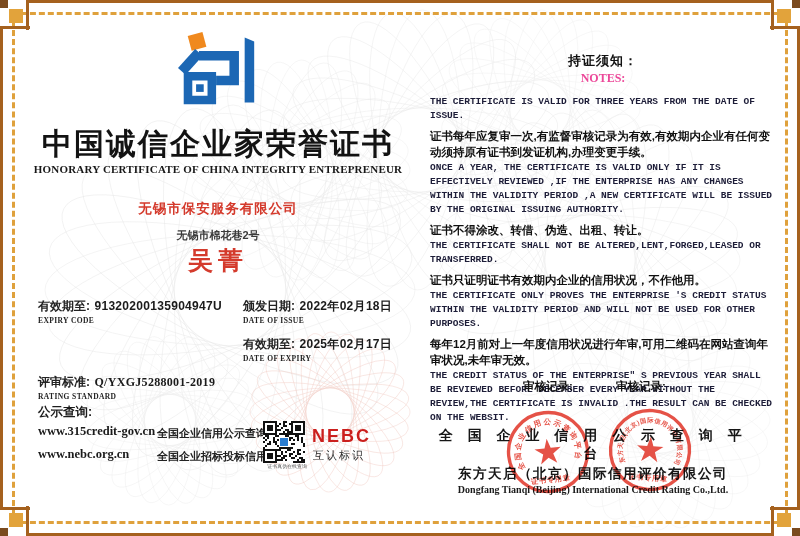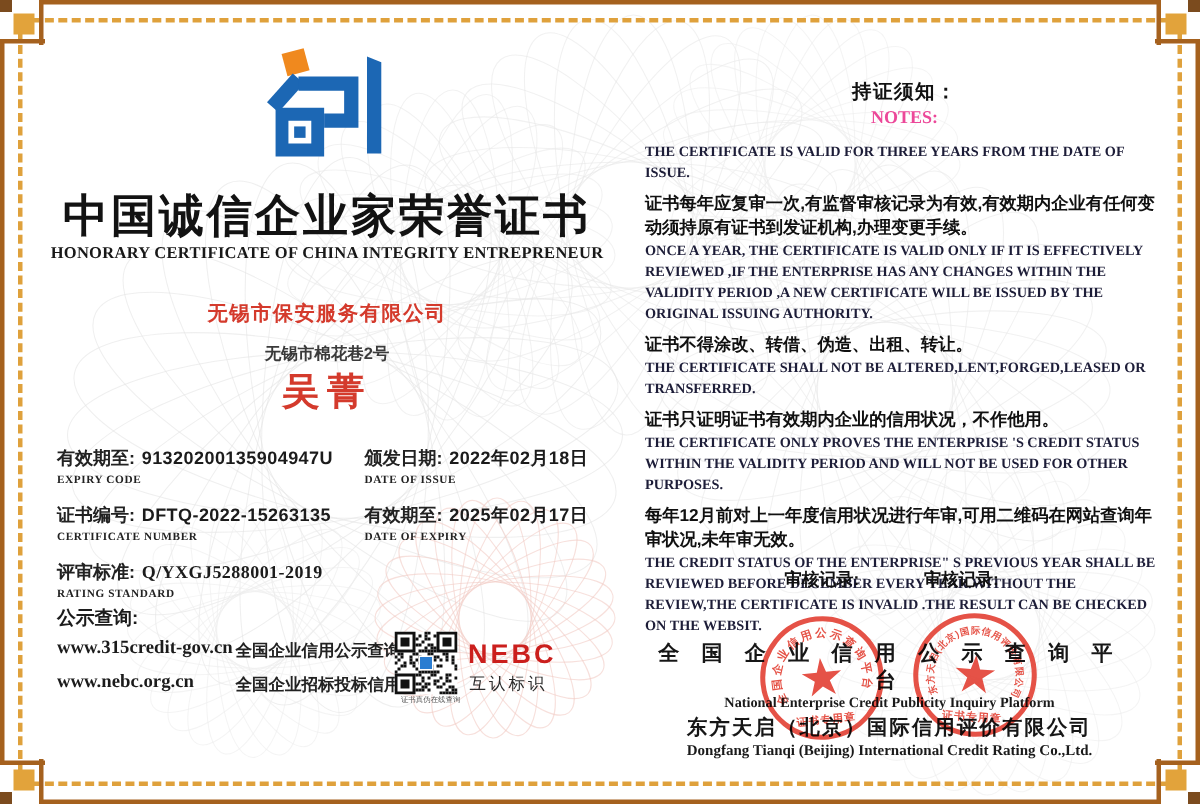--- a/index.html
+++ b/index.html
@@ -54,21 +54,21 @@
   .nebc{left:312px;top:426px;font-size:18px;font-weight:bold;color:#cb1f1d;letter-spacing:2px;}
   .nebc-sub{left:313px;top:448px;font-size:11px;font-weight:normal;color:#2a2a2a;letter-spacing:2px;}
 
   
   .notes{left:430px;top:52px;width:346px;}
   .notes-hzh{text-align:center;font-size:13px;font-weight:bold;color:#111;letter-spacing:1px;}
   .notes-hen{text-align:center;font-family:"Liberation Serif",serif;font-size:12px;font-weight:bold;
              color:#ec4899;margin-top:1px;margin-bottom:9px;}
   .note-item{margin-bottom:5px;}
   .note-zh{font-size:11.5px;font-weight:bold;color:#101010;line-height:16px;}
-  .note-en{font-family:Liberation Serif, serif;font-size:9.5px;font-weight:bold;color:#1d1d38;
+  .note-en{font-family:Liberation Mono, monospace;font-size:9.5px;font-weight:bold;color:#1d1d38;
            line-height:14px;margin-top:1px;}
   .review-1{left:523px;top:379px;font-size:11.5px;font-weight:bold;color:#111;}
   .review-2{left:616px;top:379px;font-size:11.5px;font-weight:bold;color:#111;}
 
   .issuer{left:428px;top:427px;width:330px;text-align:center;}
   .iss-pzh{font-size:14px;font-weight:bold;color:#161616;letter-spacing:5.5px;}
   .iss-pen{font-family:"Liberation Serif",serif;font-size:9.5px;font-weight:bold;color:#1a1a1a;margin-top:1px;}
   .iss-czh{font-size:13.5px;font-weight:bold;color:#161616;letter-spacing:1.5px;margin-top:2px;}
   .iss-cen{font-family:"Liberation Serif",serif;font-size:10px;font-weight:bold;color:#1a1a1a;margin-top:1px;}
 
@@ -251,25 +251,20 @@
 
     <div class="field" style="left:38px;top:296px;">
       <div><span class="fl">有效期至:</span>
            <span class="fv">91320200135904947U</span></div>
       <div class="fen">EXPIRY CODE</div>
     </div>
     <div class="field" style="left:243px;top:296px;">
       <div><span class="fl">颁发日期:</span>
            <span class="fv">2022年02月18日</span></div>
       <div class="fen">DATE OF ISSUE</div>
-    </div>
-    <div class="field" style="left:38px;top:334px;">
-      <div><span class="fl">证书编号:</span>
-           <span class="fv">DFTQ-2022-15263135</span></div>
-      <div class="fen">CERTIFICATE NUMBER</div>
     </div>
     <div class="field" style="left:243px;top:334px;">
       <div><span class="fl">有效期至:</span>
            <span class="fv">2025年02月17日</span></div>
       <div class="fen">DATE OF EXPIRY</div>
     </div>
     <div class="field" style="left:38px;top:372px;">
       <div><span class="fl">评审标准:</span>
            <span class="fv serif">Q/YXGJ5288001-2019</span></div>
       <div class="fen">RATING STANDARD</div>
@@ -441,21 +436,20 @@
         <div class="note-zh">每年12月前对上一年度信用状况进行年审,可用二维码在网站查询年审状况,未年审无效。</div>
         <div class="note-en">THE CREDIT STATUS OF THE ENTERPRISE" S PREVIOUS YEAR SHALL BE REVIEWED BEFORE DECEMBER EVERY YEAR.WITHOUT THE REVIEW,THE CERTIFICATE IS INVALID .THE RESULT CAN BE CHECKED ON THE WEBSIT.</div>
       </div>
     </div>
 
     <div class="abs review-1">审核记录:</div>
     <div class="abs review-2">审核记录:</div>
 
     <div class="abs issuer">
       <div class="iss-pzh">全 国 企 业 信 用 公 示 查 询 平 台</div>
-      <div class="iss-pen">National Enterprise Credit Publicity Inquiry Platform</div>
       <div class="iss-czh">东方天启（北京）国际信用评价有限公司</div>
       <div class="iss-cen">Dongfang Tianqi (Beijing) International Credit Rating Co.,Ltd.</div>
     </div>
 
     <div class="seal seal-0">
       <svg viewBox="0 0 100 100">
         <circle cx="50" cy="50" r="47" fill="none" stroke="#e23a2d" stroke-width="4"></circle>
         <defs>
             <path id="arc0" d="M 21.4 66.5 A 33 33 0 1 1 78.6 66.5" fill="none"></path>
           </defs>

